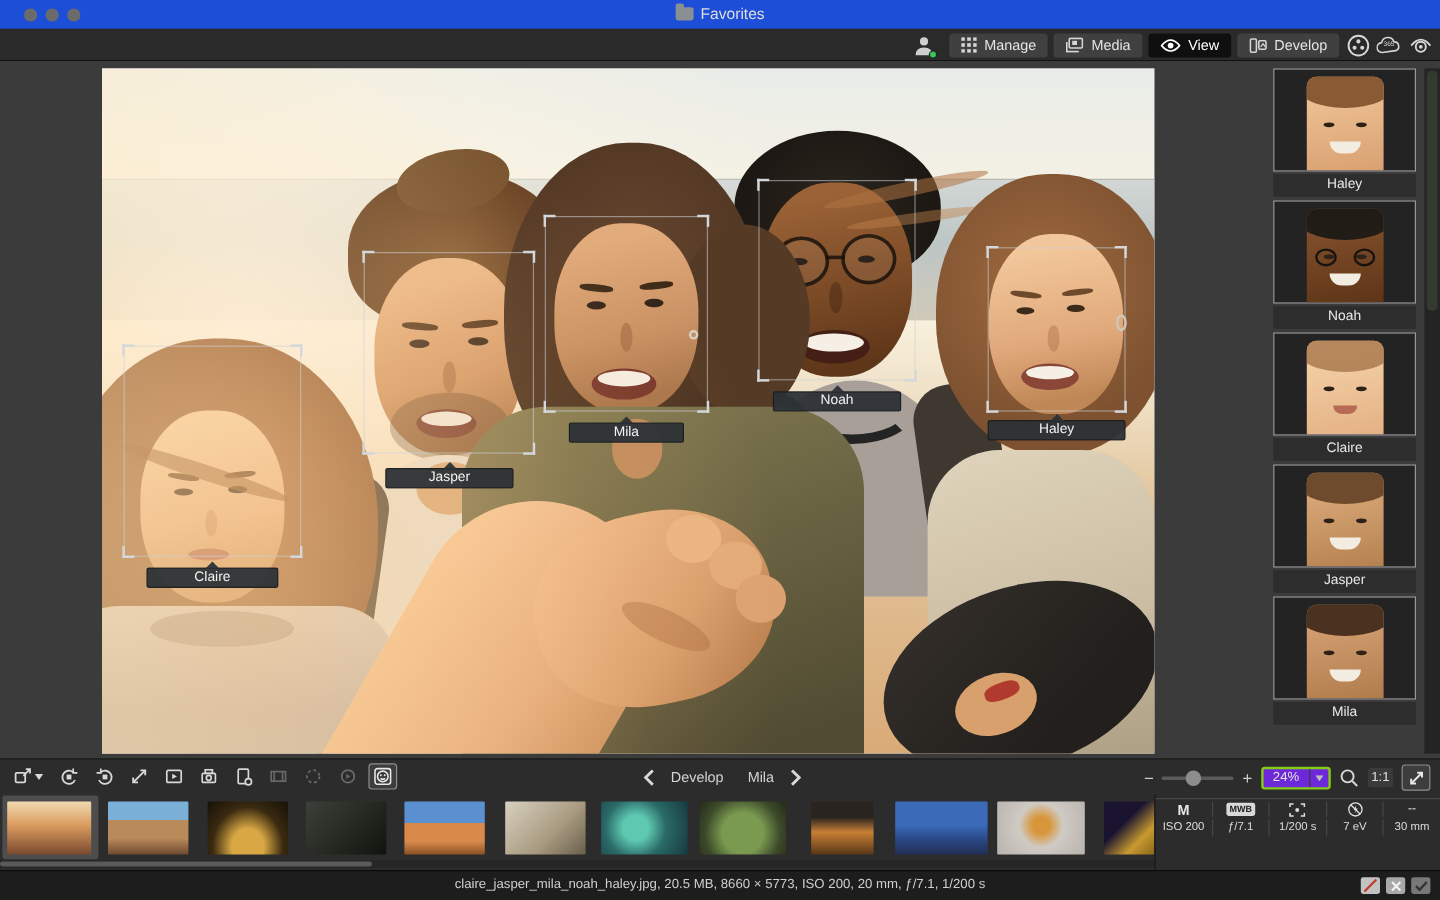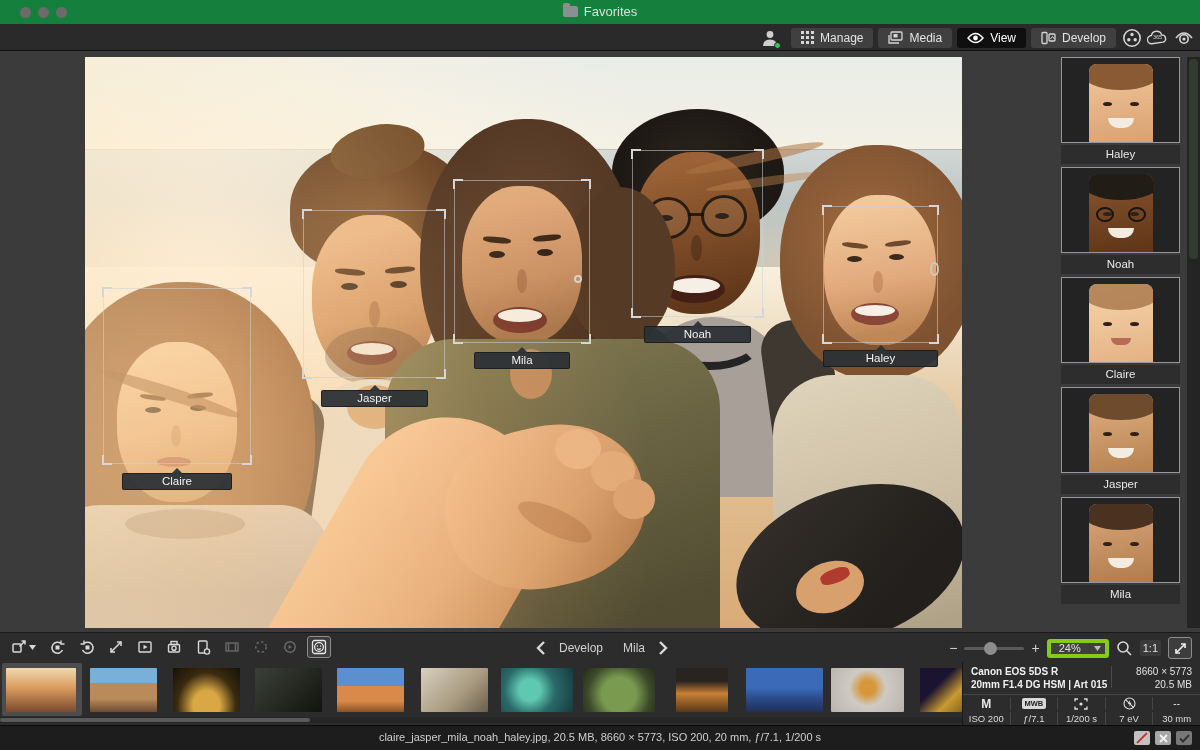--- a/index.html
+++ b/index.html
@@ -1,21 +1,21 @@
 <!DOCTYPE html>
 <html><head>
 <meta charset="utf-8">
 <style>
   * { box-sizing: border-box; margin: 0; padding: 0; }
   html,body { width:1200px; height:750px; background:#1d1d1d; overflow:hidden;
     font-family:"Liberation Sans", sans-serif; }
   .app { position:relative; width:1200px; height:750px; background:#3b3b3b; overflow:hidden; }
 
   
-  .titlebar { position:absolute; left:0; top:0; width:1200px; height:24px; background:#15803d; }
+  .titlebar { position:absolute; left:0; top:0; width:1200px; height:24px; background:#1d4ed8; }
   .tl-dot { position:absolute; top:7px; width:11px; height:11px; border-radius:50%; background:#6b6b6b; }
   .win-title { position:absolute; top:4px; left:0; right:0; text-align:center; color:#dedede; font-size:13px; }
   .folder-ic { display:inline-block; position:relative; width:15px; height:11px; background:#8a8f94; border-radius:2px; vertical-align:-1px; margin-right:6px; }
   .folder-ic::before { content:""; position:absolute; top:-3px; left:0; width:7px; height:4px; background:#8a8f94; border-radius:2px 2px 0 0; }
 
   
   .topbar { position:absolute; left:0; top:24px; width:1200px; height:27px; background:#2a2a2a; border-bottom:1px solid #121212; }
   .tb-right { position:absolute; right:6px; top:3px; display:flex; align-items:center; gap:5px; }
   .tab { display:flex; align-items:center; gap:6px; height:20px; padding:0 10px; background:#404040; border-radius:3px; color:#e3e3e3; font-size:12px; cursor:default; }
   .tab.active { background:#0f0f0f; color:#ffffff; }
@@ -55,21 +55,21 @@
   
   .toolbar2 { position:absolute; left:0; top:632px; width:1200px; height:30px; background:#2c2c2c; border-top:1px solid #191919; }
   .ib { width:24px; height:22px; margin-top:3px; display:flex; align-items:center; justify-content:center; border-radius:3px; }
   .ib.dim { opacity:.35; }
   .ib.activebtn { border:1px solid #8d8d8d; background:#3d3d3d; }
   .tool-left { position:absolute; left:5px; top:0; display:flex; gap:5px; }
   .nav-center { position:absolute; left:536px; top:0; height:30px; display:flex; align-items:center; gap:14px; color:#d2d2d2; font-size:12px; }
   .zoom-right { position:absolute; right:8px; top:0; height:30px; display:flex; align-items:center; gap:7px; color:#cfcfcf; }
   .zslider { position:relative; width:60px; height:3px; background:#5a5a5a; border-radius:2px; }
   .zthumb { position:absolute; top:-5px; left:20px; width:13px; height:13px; border-radius:50%; background:#8d8d8d; }
-  .zbox { display:flex; align-items:center; height:19px; background:#404040; border:4px solid #84cc16; border-radius:3px; font-size:11px; color:#e0e0e0; }
+  .zbox { display:flex; align-items:center; height:19px; background:#6d28d9; border:2px solid #84cc16; border-radius:3px; font-size:11px; color:#e0e0e0; }
   .zbox .zv { padding:0 8px; }
   .zbox .zc { width:16px; height:100%; display:flex; align-items:center; justify-content:center; border-left:1px solid #3a3a3a; }
   .one2one { font-size:11px; color:#e0e0e0; padding:2px 3px; border-radius:2px; background:#3a3a3a; }
 
   
   .striprow { position:absolute; left:0; top:662px; width:1200px; height:63px; background:#2c2c2c; }
   .thumb { position:absolute; top:6px; height:44px; border-radius:1px; }
   .selcell { position:absolute; left:2px; top:1px; width:80px; height:53px; background:#4d4d4d; border-radius:2px; }
   .hscroll-track { position:absolute; left:0; top:55px; width:962px; height:6px; background:#262626; }
   .hscroll-thumb { position:absolute; left:0; top:1px; width:310px; height:4px; border-radius:2px; background:#5a5a5a; }
@@ -523,31 +523,20 @@
     <div class="thumb" style="left:583px; width:72px; background:radial-gradient(circle at 50% 60%,#7a9a50 0 38%,#3d4a2a 70%,#242a18);"></div>
     <div class="thumb" style="left:676px; width:52px; background:linear-gradient(180deg,#2a2420 0 30%,#c87f35 58%,#5a3818);"></div>
     <div class="thumb" style="left:746px; width:77px; background:linear-gradient(180deg,#3a6ab8 0 45%,#2a4a88 70%,#222f55);"></div>
     <div class="thumb" style="left:831px; width:73px; background:radial-gradient(circle at 50% 45%,#d8963a 0 16%,#cfcbc4 42%,#b8b4ad);"></div>
     <div class="thumb" style="left:920px; width:42px; background:linear-gradient(135deg,#1a1430 0 40%,#c89a30 72%,#8a6618);"></div>
     <div class="hscroll-track">
         <div class="hscroll-thumb"></div>
       </div>
 
     <div class="info-panel">
-      <div class="ip-toprows">
-        <div class="ip-vdiv"></div>
-        <div class="ip-r">
-          <span class="l">Canon EOS 5DS R</span>
-          <span class="r">8660 × 5773</span>
-        </div>
-        <div class="ip-r">
-          <span class="l">20mm F1.4 DG HSM | Art 015</span>
-          <span class="r">20.5 MB</span>
-        </div>
-      </div>
       <div class="ip-hdiv"></div>
       <div class="ip-cols">
         <div class="ip-col">
             <span style="font-size:12px; font-weight:bold">M</span>
           </div>
         <div class="ip-col">
             <span class="mwb">MWB</span>
           </div>
         <div class="ip-col">
             <span>

